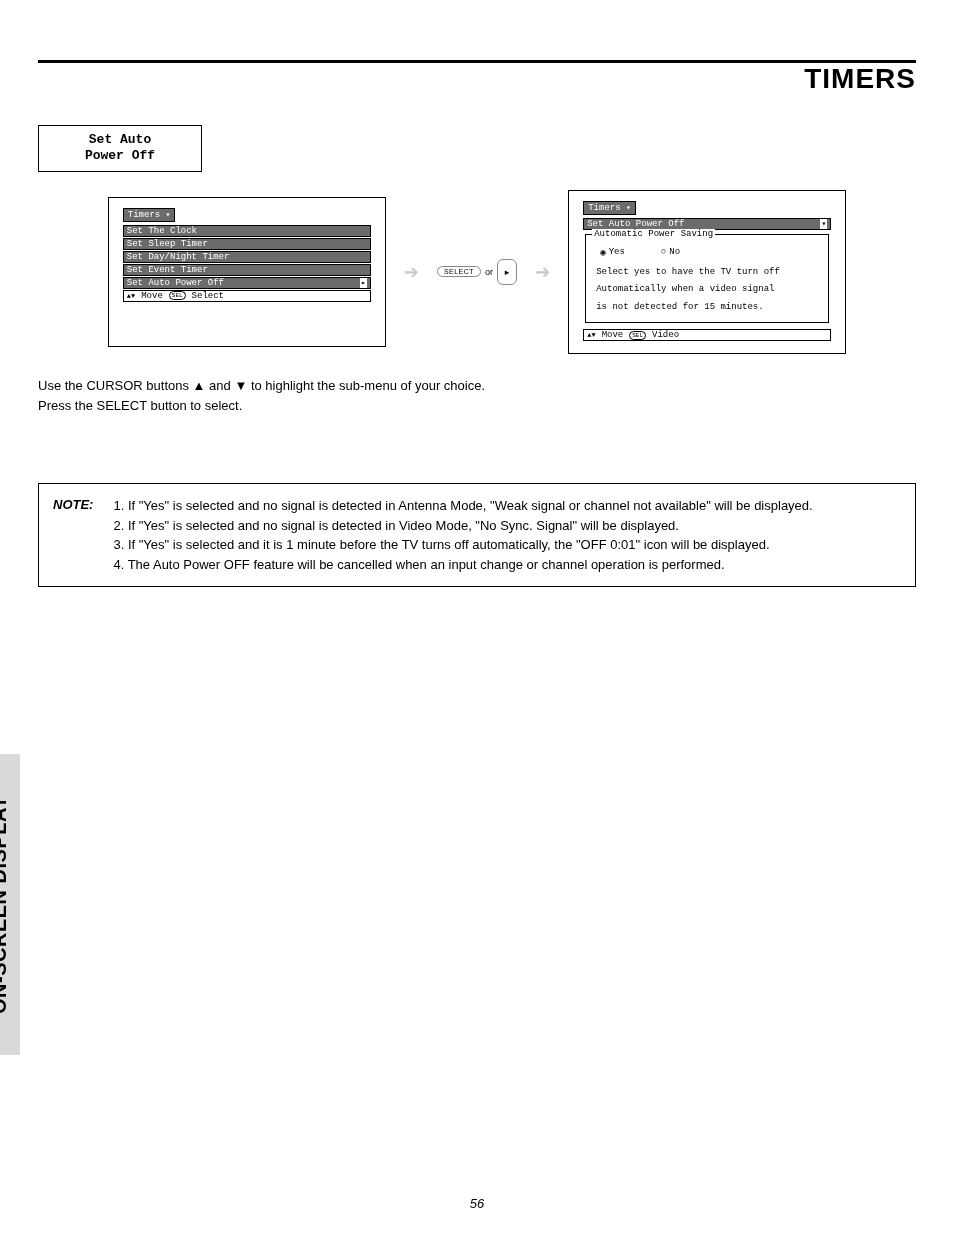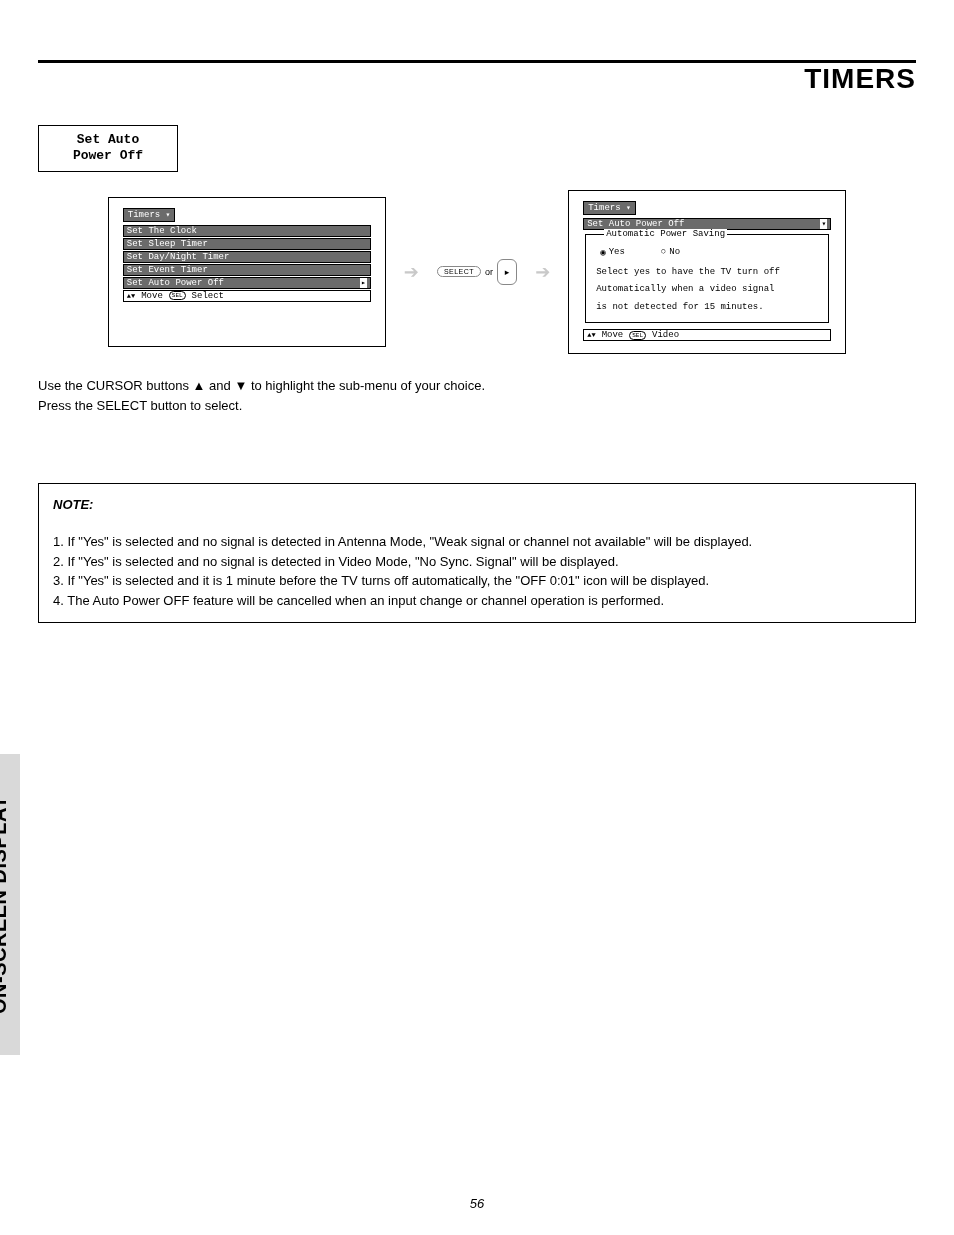--- a/index.html
+++ b/index.html
@@ -1,45 +1,45 @@
 <!DOCTYPE html>
 <html><head>
   <meta charset="utf-8">
   <style>
     * { box-sizing: border-box; margin: 0; padding: 0; }
     body { font-family: Arial, Helvetica, sans-serif; font-size: 13px; color: #000; background: #fff; width: 954px; height: 1235px; position: relative; }
     .page { padding: 60px 38px 40px 38px; position: relative; height: 100%; }
     .hr-top { border-top: 3px solid #000; margin-bottom: 2px; }
     .header-title { text-align: right; font-size: 28px; font-weight: bold; letter-spacing: 1px; margin-top: -2px; margin-bottom: 30px; }
     .row1 { display: flex; align-items: flex-start; gap: 18px; margin-bottom: 18px; }
-    .feature-box { border: 1px solid #000; padding: 6px 18px; font-family: "Courier New", monospace; font-weight: bold; font-size: 13px; text-align: center; line-height: 1.25; width: 140px; }
+    .feature-box { border: 1px solid #000; padding: 6px 18px; font-family: "Courier New", monospace; font-weight: bold; font-size: 13px; text-align: center; line-height: 1.25; width: 164px; }
     .feature-desc { padding-top: 6px; font-size: 13px; }
     .diagram-row { display: flex; align-items: center; justify-content: center; gap: 18px; margin: 8px 0 22px 0; }
     .osd-panel { border: 1px solid #000; width: 278px; min-height: 150px; padding: 10px 14px 12px 14px; font-family: "Courier New", monospace; font-size: 9px; }
     .osd-tabrow { display: flex; align-items: center; margin-bottom: 3px; }
     .osd-tab { background: #6b6b6b; color: #fff; padding: 1px 4px; border: 1px solid #000; font-weight: normal; }
     .osd-tab .tri { font-size: 8px; }
     .osd-item { display: flex; justify-content: space-between; align-items: center; background: #6b6b6b; color: #fff; border: 1px solid #000; padding: 0px 3px; margin-bottom: 1px; height: 12px; line-height: 12px; }
     .osd-item .arrow { font-size: 8px; background: #fff; color: #000; padding: 0 1px; line-height: 10px; height: 10px; }
     .osd-footer { border: 1px solid #000; background: #fff; color: #000; padding: 0px 3px; display: flex; align-items: center; gap: 6px; margin-top: 1px; height: 12px; line-height: 12px; }
     .osd-footer .mini-icon { font-size: 7px; }
     .osd-footer .sel-oval { border: 1px solid #000; border-radius: 5px; font-size: 6px; padding: 0 2px; line-height: 7px; }
     .middle-col { display: flex; flex-direction: row; align-items: center; font-size: 9px; gap: 4px; }
     .big-arrow { font-size: 18px; color: #c9c9c9; line-height: 1; }
     .select-btn { border: 1px solid #888; border-radius: 14px; padding: 1px 6px; font-size: 7px; font-family: Arial, sans-serif; letter-spacing: 0.5px; }
     .play-btn { border: 1px solid #888; border-radius: 6px; width: 20px; height: 26px; display: flex; align-items: center; justify-content: center; font-size: 9px; }
     .fieldset-wrap { border: 1px solid #000; margin: 4px 2px 6px 2px; padding: 8px 6px 4px 6px; position: relative; }
-    .fieldset-wrap .legend { position: absolute; top: -6px; left: 18px; background: #fff; padding: 0 2px; font-size: 9px; }
+    .fieldset-wrap .legend { position: absolute; top: -6px; left: 6px; background: #fff; padding: 0 2px; font-size: 9px; }
     .radio-row { display: flex; gap: 36px; margin: 4px 0 8px 8px; font-size: 9px; align-items: center; }
     .radio-row .opt { display: flex; align-items: center; gap: 3px; }
     .r-filled::before { content: "◉"; font-size: 9px; }
     .r-empty::before { content: "○"; font-size: 9px; }
     .help-text { font-size: 9px; line-height: 1.5; margin: 2px 0 4px 4px; }
     .instructions { font-size: 13px; line-height: 1.5; margin-bottom: 68px; }
-    .note-box { border: 1px solid #000; padding: 12px 14px; display: flex; gap: 20px; font-size: 13px; flex-direction: column; }
+    .note-box { border: 1px solid #000; padding: 12px 14px; display: flex; gap: 20px; font-size: 13px; }
     .note-label { font-weight: bold; font-style: italic; padding-top: 1px; }
     .note-list { line-height: 1.5; }
     .side-tab { position: absolute; left: 20px; bottom: 180px; transform: rotate(-90deg); transform-origin: left bottom; background: #d9d9d9; padding: 8px 40px; font-weight: bold; font-size: 20px; letter-spacing: 0.5px; border: 1px solid #d9d9d9; white-space: nowrap; }
     .page-num { position: absolute; bottom: 24px; width: 100%; text-align: center; left: 0; font-size: 13px; font-style: italic; }
   </style>
 </head>
 <body>
 
 <div class="page">
   <div class="hr-top"></div>

